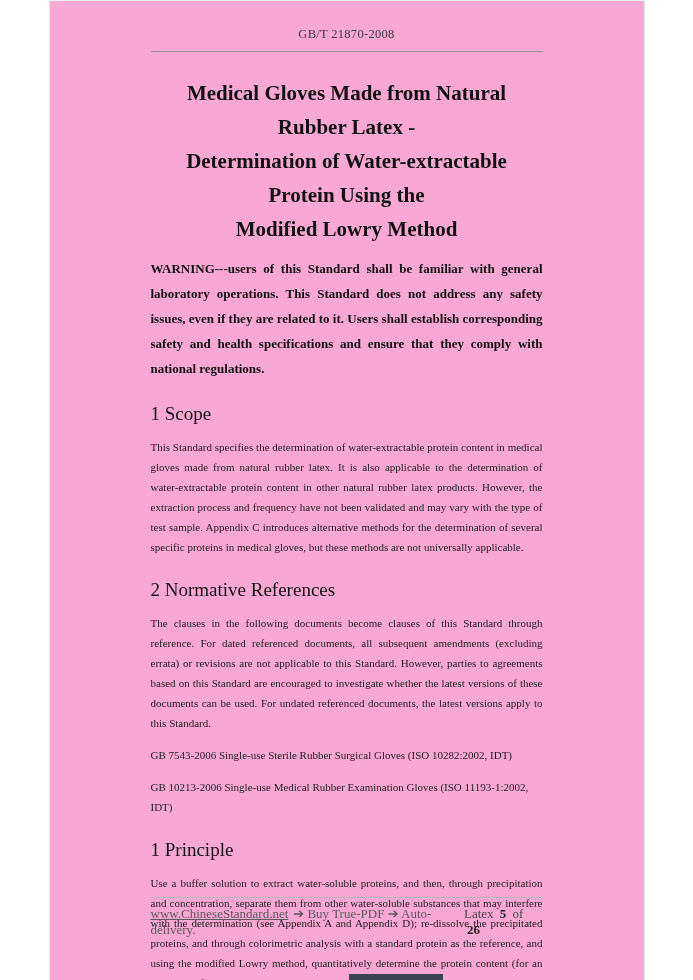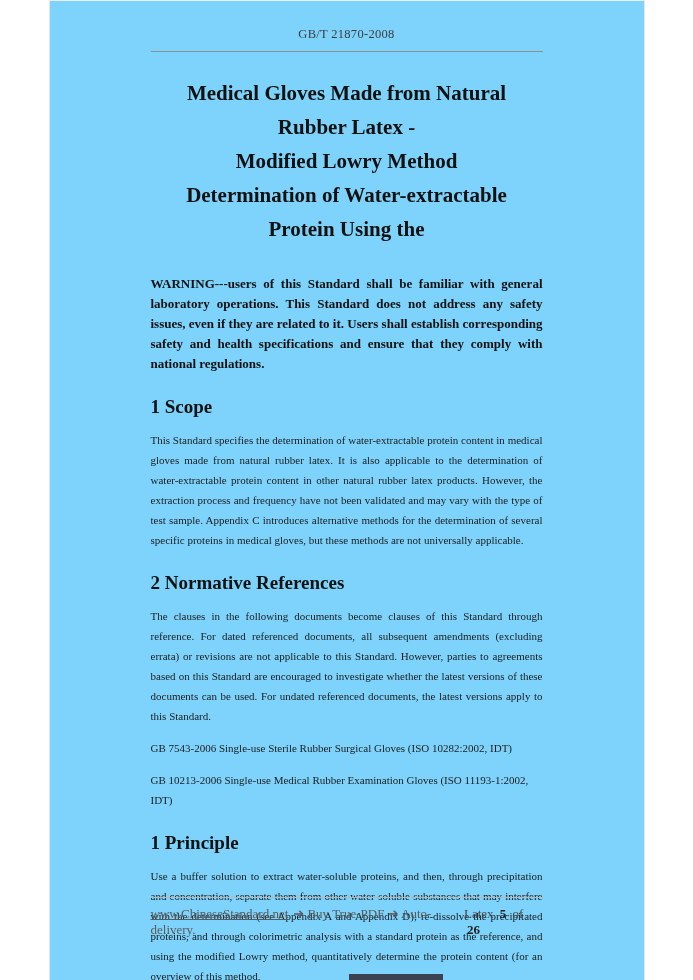--- a/index.html
+++ b/index.html
@@ -3,21 +3,21 @@
 <meta charset="utf-8">
 <style>
   * { margin: 0; padding: 0; box-sizing: border-box; }
   html, body { background: #ffffff; }
   body { display: flex; justify-content: center; }
 
   .page {
     width: 596px;
     height: 980px;
     position: relative;
-    background: #7dd3fc;
+    background: #f9a8d4;
     font-family: "Liberation Serif", serif;
     color: #1c1c1c;
     border-left: 1px solid #e6e6e6;
     border-right: 1px solid #e6e6e6;
     border-top: 1px solid #eeeeee;
     overflow: hidden;
   }
 
   .content { margin: 0 101px; }
 
@@ -38,31 +38,31 @@
   .title-block {
     margin-top: 24px;
     text-align: center;
     font-weight: bold;
     font-size: 21px;
     line-height: 34px;
     color: #111;
   }
 
   .warning {
-    margin-top: 28px;
+    margin-top: 10px;
     font-weight: bold;
     font-size: 13px;
-    line-height: 20px;
+    line-height: 25px;
     text-align: justify;
     color: #111;
   }
 
   .section-heading {
     font-size: 19px;
-    font-weight: bold;
+    font-weight: normal;
     margin-top: 22px;
     margin-bottom: 12px;
     color: #111;
   }
 
   .body-para {
     font-size: 11px;
     line-height: 20px;
     text-align: justify;
     margin-bottom: 12px;
@@ -115,22 +115,22 @@
 <body>
 
 <div class="page">
   <div class="content">
 
     <div class="doc-header">GB/T 21870-2008</div>
     <hr class="header-rule">
 
     <div class="title-block">
       <div>Medical Gloves Made from Natural Rubber Latex -</div>
+      <div>Determination of Water-extractable Protein Using the</div>
       <div>Modified Lowry Method</div>
-      <div>Determination of Water-extractable Protein Using the</div>
     </div>
 
     <p class="warning">WARNING---users of this Standard shall be familiar with general laboratory operations. This Standard does not address any safety issues, even if they are related to it. Users shall establish corresponding safety and health specifications and ensure that they comply with national regulations.</p>
 
     <h2 class="section-heading">1 Scope</h2>
     <p class="body-para">This Standard specifies the determination of water-extractable protein content in medical gloves made from natural rubber latex. It is also applicable to the determination of water-extractable protein content in other natural rubber latex products. However, the extraction process and frequency have not been validated and may vary with the type of test sample. Appendix C introduces alternative methods for the determination of several specific proteins in medical gloves, but these methods are not universally applicable.</p>
 
     <h2 class="section-heading">2 Normative References</h2>
     <p class="body-para">The clauses in the following documents become clauses of this Standard through reference. For dated referenced documents, all subsequent amendments (excluding errata) or revisions are not applicable to this Standard. However, parties to agreements based on this Standard are encouraged to investigate whether the latest versions of these documents can be used. For undated referenced documents, the latest versions apply to this Standard.</p>
     <p class="ref-line">GB 7543-2006 Single-use Sterile Rubber Surgical Gloves (ISO 10282:2002, IDT)</p>

